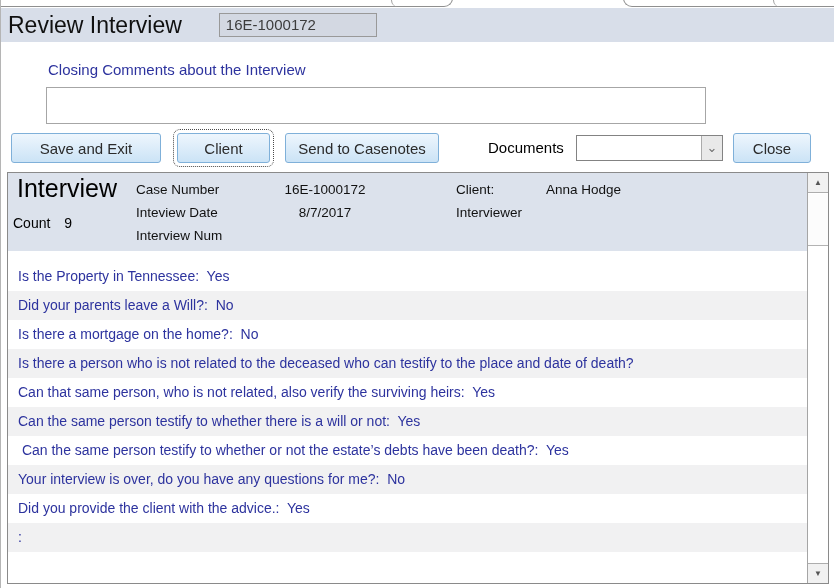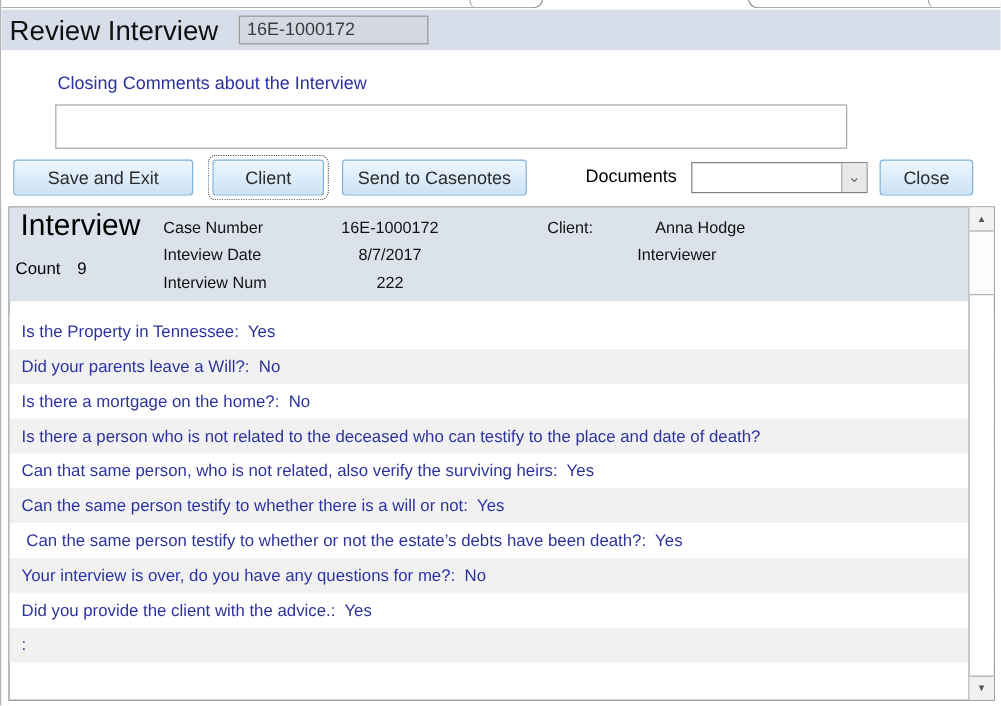--- a/index.html
+++ b/index.html
@@ -12,21 +12,21 @@
   
   .tab-strip { position: relative; height: 8px; background: #fff; }
   .ts-line-a { position: absolute; left: 0; top: -2px; width: 452px; height: 9px;
     border-bottom: 1px solid #8f8f8f; border-right: 1px solid #8f8f8f; border-bottom-right-radius: 9px; }
   .ts-line-b { position: absolute; left: 622px; right: 0; top: -2px; height: 9px;
     border-bottom: 1px solid #8f8f8f; border-left: 1px solid #8f8f8f; border-bottom-left-radius: 9px; }
   .ts-sep { position: absolute; width: 14px; height: 7px; top: 0;
     border-left: 1px solid #9f9f9f; border-bottom-left-radius: 12px; }
 
   .title-bar { height: 34px; background: var(--titlebar-bg, #d8dee9);
-    display: flex; align-items: center; padding-left: 7px; }
+    display: flex; align-items: center; padding-left: 7px; gap: 20px; }
   .title { font-size: 23px; color: #101010; }
   .case-box { margin-left: 17px; width: 158px; height: 24px; background: #d3d8e2;
     border: 1px solid #999; font-size: 15px; color: #3c3c3c; padding: 2px 4px 0 6px; }
 
   .comments-section { position: relative; height: 88px; background: #fff; }
   .comments-label { position: absolute; left: 47px; top: 19px; font-size: 15px;
     color: var(--navy-text, #2d339e); }
   .comments-input { position: absolute; left: 45px; top: 45px; width: 660px; height: 37px;
     border: 1px solid #a6a6a6; resize: none; font-family: inherit; font-size: 14px; outline: none; }
 
@@ -48,21 +48,21 @@
     font-size: 13px; text-align: center; line-height: 23px; }
 
   .panel { position: relative; margin: 0 5px 0 6px; height: 412px;
     border: 1px solid #8a8a8a; background: #fff; }
   .panel-header { position: relative; height: 78px; background: var(--panel-header-bg, #dce2ec); }
   .interview-heading { position: absolute; left: 9px; top: 1px; font-size: 25px; color: #000; }
   .count-line { position: absolute; left: 5px; top: 42px; font-size: 14px; color: #000; }
   .count-value { margin-left: 14px; }
   .ph-mid { position: absolute; left: 128px; top: 5px; }
   .ph-right { position: absolute; left: 448px; top: 5px; }
-  .field-row { display: flex; height: 23px; line-height: 23px; font-size: 13.5px; color: #111; justify-content: flex-end; }
+  .field-row { display: flex; height: 23px; line-height: 23px; font-size: 13.5px; color: #111; }
   .ph-mid .f-label { width: 126px; }
   .ph-mid .f-value { width: 126px; text-align: center; }
   .ph-right .f-label { width: 90px; }
   .ph-right .f-value { text-align: left; }
 
   .question-list { position: relative; margin-top: 11px; }
   .question-list .row { height: 29px; line-height: 29px; padding-left: 10px;
     font-size: 14px; color: var(--navy-text, #2d339e); white-space: pre;
     overflow: hidden; background: #fff; }
   .question-list .row:nth-child(even) { background: var(--stripe, #f1f1f2); }
@@ -120,21 +120,20 @@
           <div class="field-row">
             <span class="f-label">Case Number</span>
             <span class="f-value">16E-1000172</span>
           </div>
           <div class="field-row">
             <span class="f-label">Inteview Date</span>
             <span class="f-value">8/7/2017</span>
           </div>
           <div class="field-row">
             <span class="f-label">Interview Num</span>
-            <span class="f-value">222</span>
           </div>
         </div>
       <div class="ph-right">
           <div class="field-row">
             <span class="f-label">Client:</span>
             <span class="f-value">Anna Hodge</span>
           </div>
           <div class="field-row">
             <span class="f-label">Interviewer</span>
           </div>

